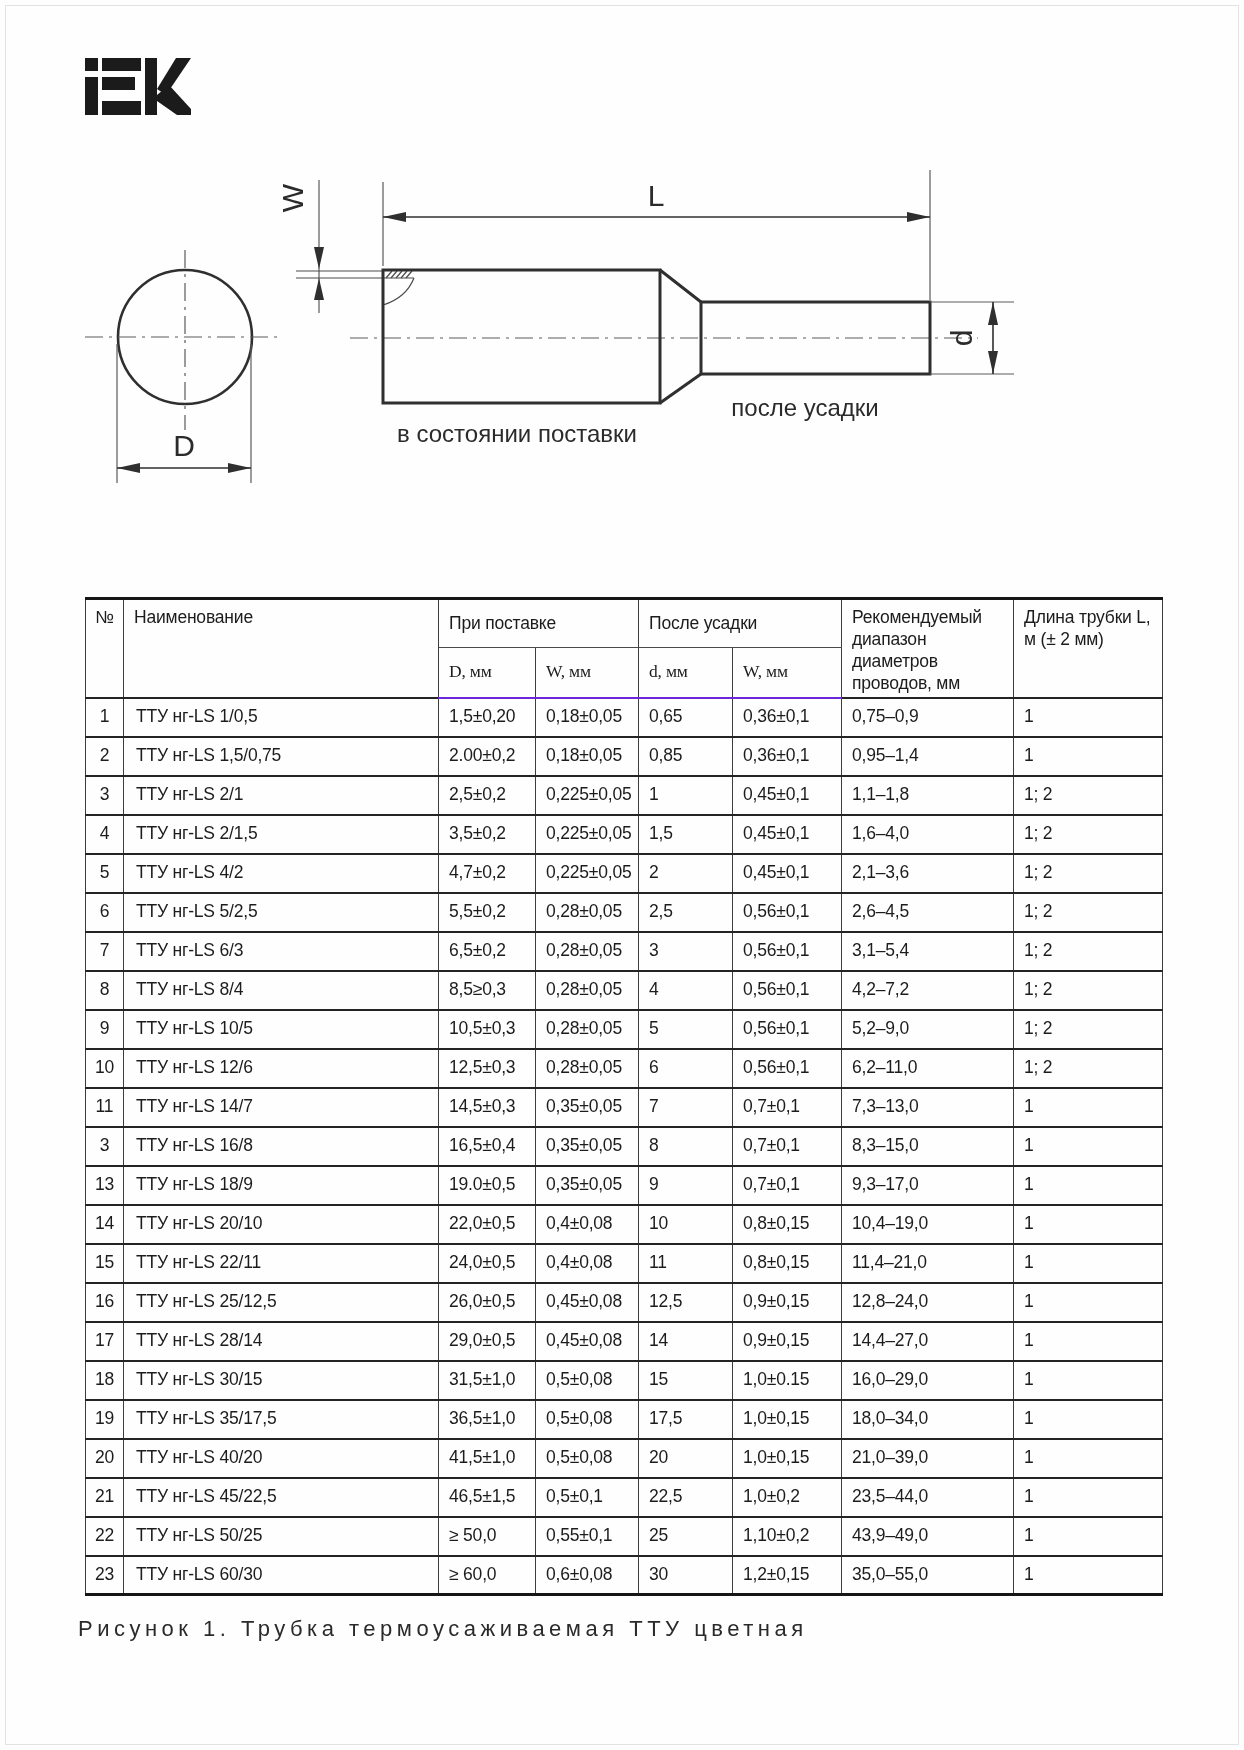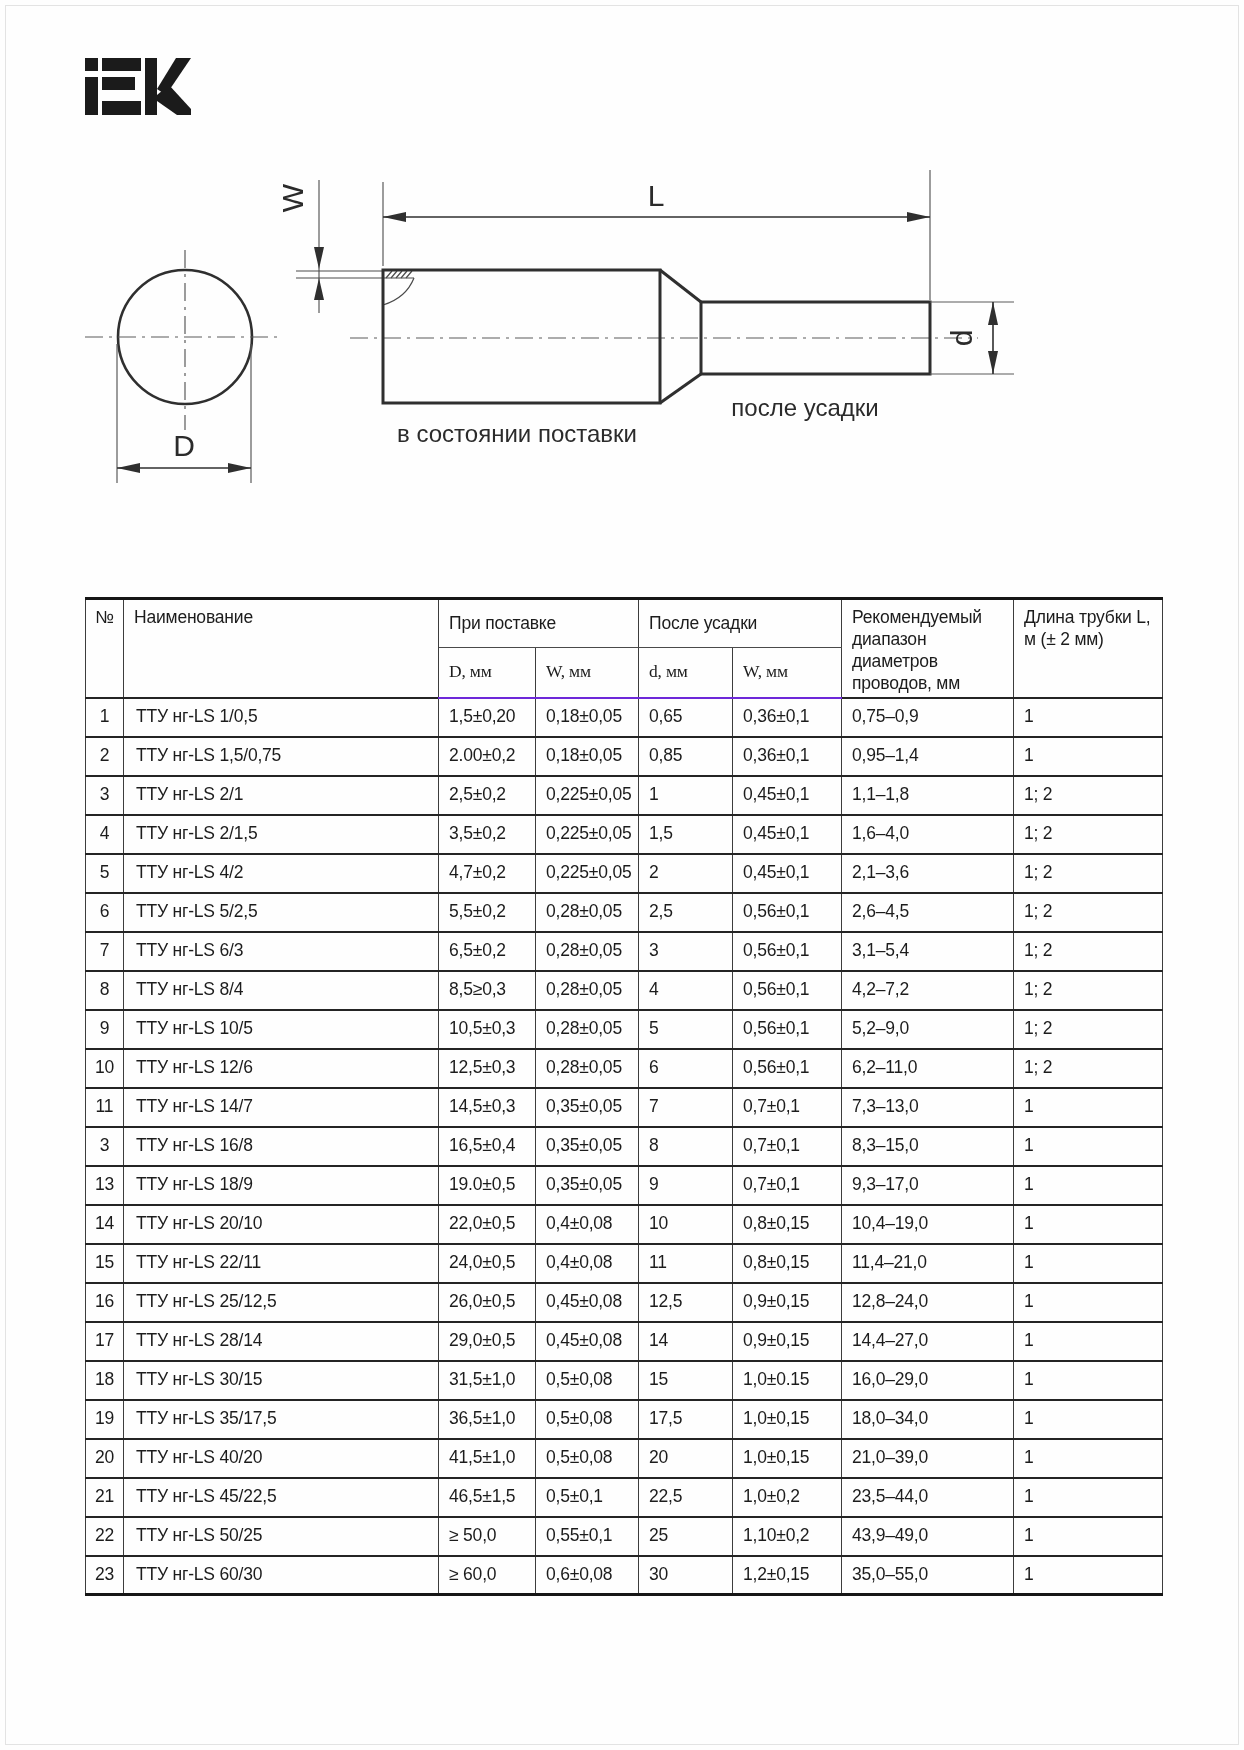--- a/index.html
+++ b/index.html
@@ -386,13 +386,14 @@
           <td class="c2">≥ 60,0</td>
           <td class="c3">0,6±0,08</td>
           <td class="c4">30</td>
           <td class="c5">1,2±0,15</td>
           <td class="c6">35,0–55,0</td>
           <td class="c7">1</td>
         </tr>
       </tbody>
   </table>
 
+  <div class="caption">Рисунок 1. Трубка термоусаживаемая ТТУ цветная</div>
 </div>
 
 </body></html>

